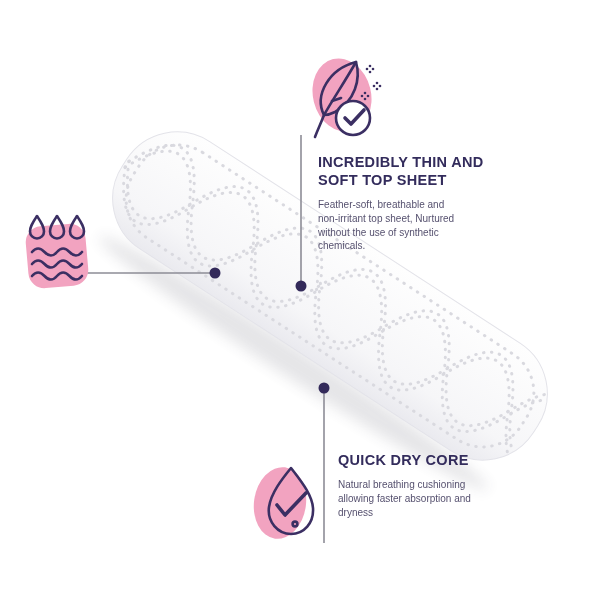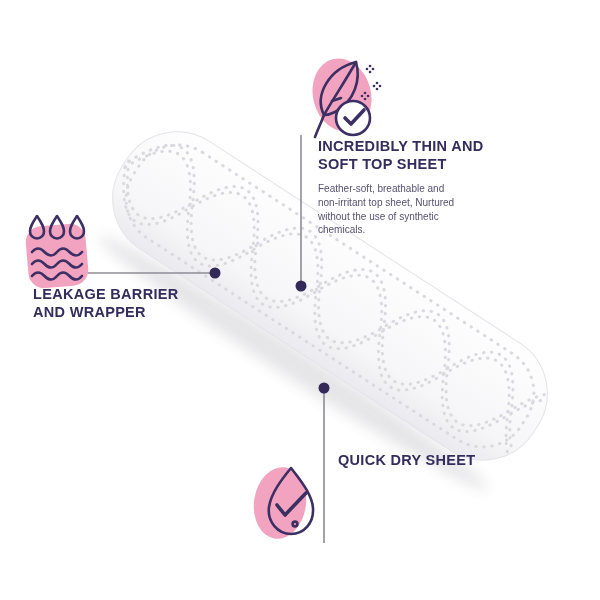--- a/index.html
+++ b/index.html
@@ -136,48 +136,49 @@
           <circle cx="-3" cy="0" r="1.3"></circle>
           <circle cx="3" cy="0" r="1.3"></circle>
           <circle cx="0" cy="-3" r="1.3"></circle>
           <circle cx="0" cy="3" r="1.3"></circle>
         </g>
     </g>
 
     <circle class="ic-white" cx="50" cy="65" r="17" stroke="var(--navy,#3b2f63)" stroke-width="2.6"></circle>
     <path class="ic-stroke-thick" d="M 42 65 L 48 71 L 61 57"></path>
   </svg>
-  <div class="abs" style="left:318px; top:138px; width:256px;">
+  <div class="abs" style="left:318px; top:154px; width:256px;">
     <h3 class="feature-title">INCREDIBLY THIN AND
 SOFT TOP SHEET</h3>
     <p class="feature-desc">Feather-soft, breathable and
 non-irritant top sheet, Nurtured
 without the use of synthetic
 chemicals.</p>
   </div>
 
   <svg class="abs" style="left:18px; top:203px;" width="84" height="90" viewBox="0 0 84 90">
     <rect class="blob" x="9" y="22" width="60" height="62" rx="16" transform="rotate(-5 39 53)"></rect>
     <g class="ic-stroke">
       <path transform="translate(19,25)" d="M 0 -12 C 4.5 -5, 7 -1.5, 7 3.5 A 7 7 0 1 1 -7 3.5 C -7 -1.5 -4.5 -5 0 -12 Z"></path>
       <path transform="translate(39,25)" d="M 0 -12 C 4.5 -5, 7 -1.5, 7 3.5 A 7 7 0 1 1 -7 3.5 C -7 -1.5 -4.5 -5 0 -12 Z"></path>
       <path transform="translate(59,25)" d="M 0 -12 C 4.5 -5, 7 -1.5, 7 3.5 A 7 7 0 1 1 -7 3.5 C -7 -1.5 -4.5 -5 0 -12 Z"></path>
       <path d="M 14 49 q 6 -7 12.5 0 t 12.5 0 t 12.5 0 t 12.5 0"></path>
       <path d="M 14 61 q 6 -7 12.5 0 t 12.5 0 t 12.5 0 t 12.5 0"></path>
       <path d="M 14 73 q 6 -7 12.5 0 t 12.5 0 t 12.5 0 t 12.5 0"></path>
     </g>
   </svg>
   <div class="abs" style="left:33px; top:286px; width:180px;">
-    <h3 class="feature-title">LEAKAGE BARRIER
-AND WRAPPER</h3>
   </div>
 
   <svg class="abs" style="left:251px; top:460px;" width="74" height="90" viewBox="0 0 74 90">
     <ellipse class="blob" cx="29" cy="43" rx="26" ry="36" transform="rotate(8 29 43)"></ellipse>
     <path class="ic-stroke" d="M 40 8 C 31 19, 20 33, 18 47 C 16 62, 27 74, 40 74 C 53 74, 63 63, 62 48 C 61 34, 49 20, 40 8 Z"></path>
     <path class="ic-stroke-thick" d="M 26 45 L 34 55 L 55 33"></path>
     <circle class="ic-stroke" cx="44" cy="64" r="2.4" stroke-width="2"></circle>
   </svg>
   <div class="abs" style="left:338px; top:452px; width:262px;">
-    <h3 class="feature-title">QUICK DRY SHEET</h3>
+    <h3 class="feature-title">QUICK DRY CORE</h3>
+    <p class="feature-desc">Natural breathing cushioning
+allowing faster absorption and
+dryness</p>
   </div>
 
 </div>
 
 </body></html>

